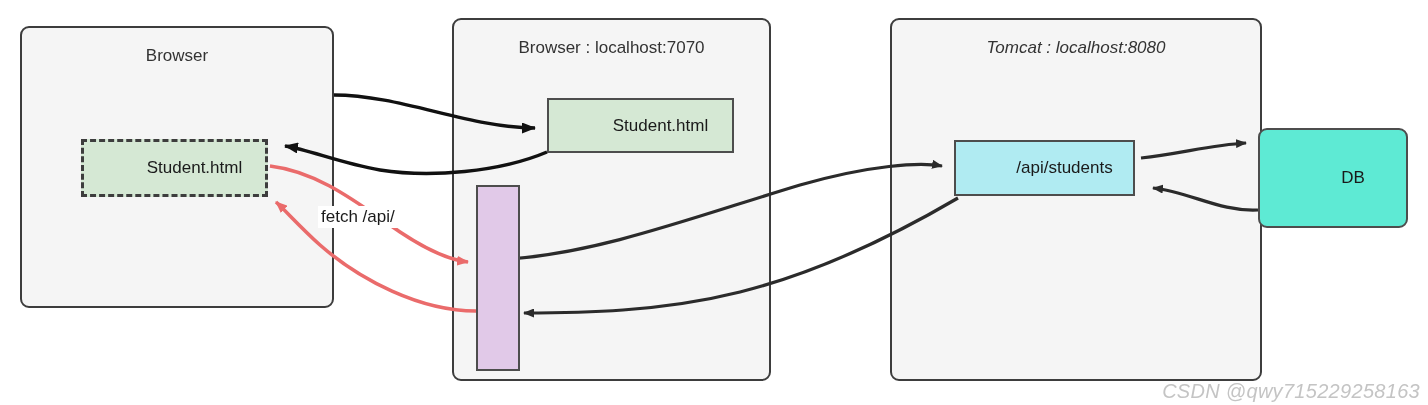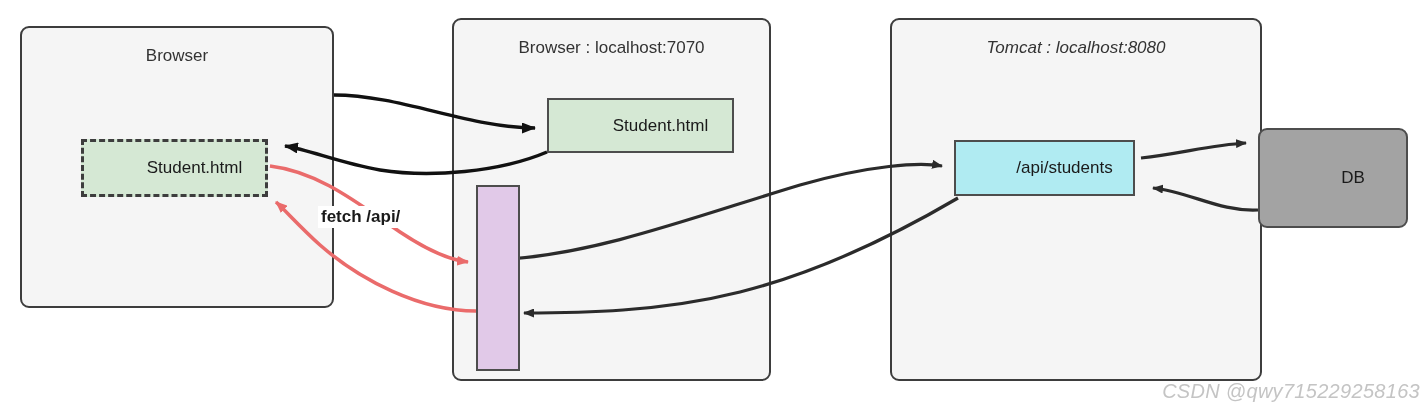--- a/index.html
+++ b/index.html
@@ -61,21 +61,21 @@
   }
   .node-purple {
     background: #e1c9e8;
     border: 2.5px solid #4d4d4d;
   }
   .node-cyan {
     background: #b0ebf2;
     border: 2.5px solid #4d4d4d;
   }
   .node-blue {
-    background: #a3a3a3;
+    background: #5eead4;
     border: 2.5px solid #4d4d4d;
     border-radius: 9px;
   }
   .edge-label {
     position: absolute;
     background: #ffffff;
     font-size: 17px;
     color: #1a1a1a;
     white-space: nowrap;
     padding: 1px 3px;
@@ -151,17 +151,17 @@
   </div>
 
   <div class="node node-cyan" style="left:954px; top:140px; width:181px; height:56px;">
     <span>/api/students</span>
   </div>
 
   <div class="node node-blue" style="left:1258px; top:128px; width:150px; height:100px;">
     <span>DB</span>
   </div>
 
-  <div class="edge-label" style="left:318px; top:206px;font-weight:bold;">fetch /api/</div>
+  <div class="edge-label" style="left:318px; top:206px;">fetch /api/</div>
 
   <div class="watermark">CSDN @qwy715229258163</div>
 
 </div>
 
 </body></html>

